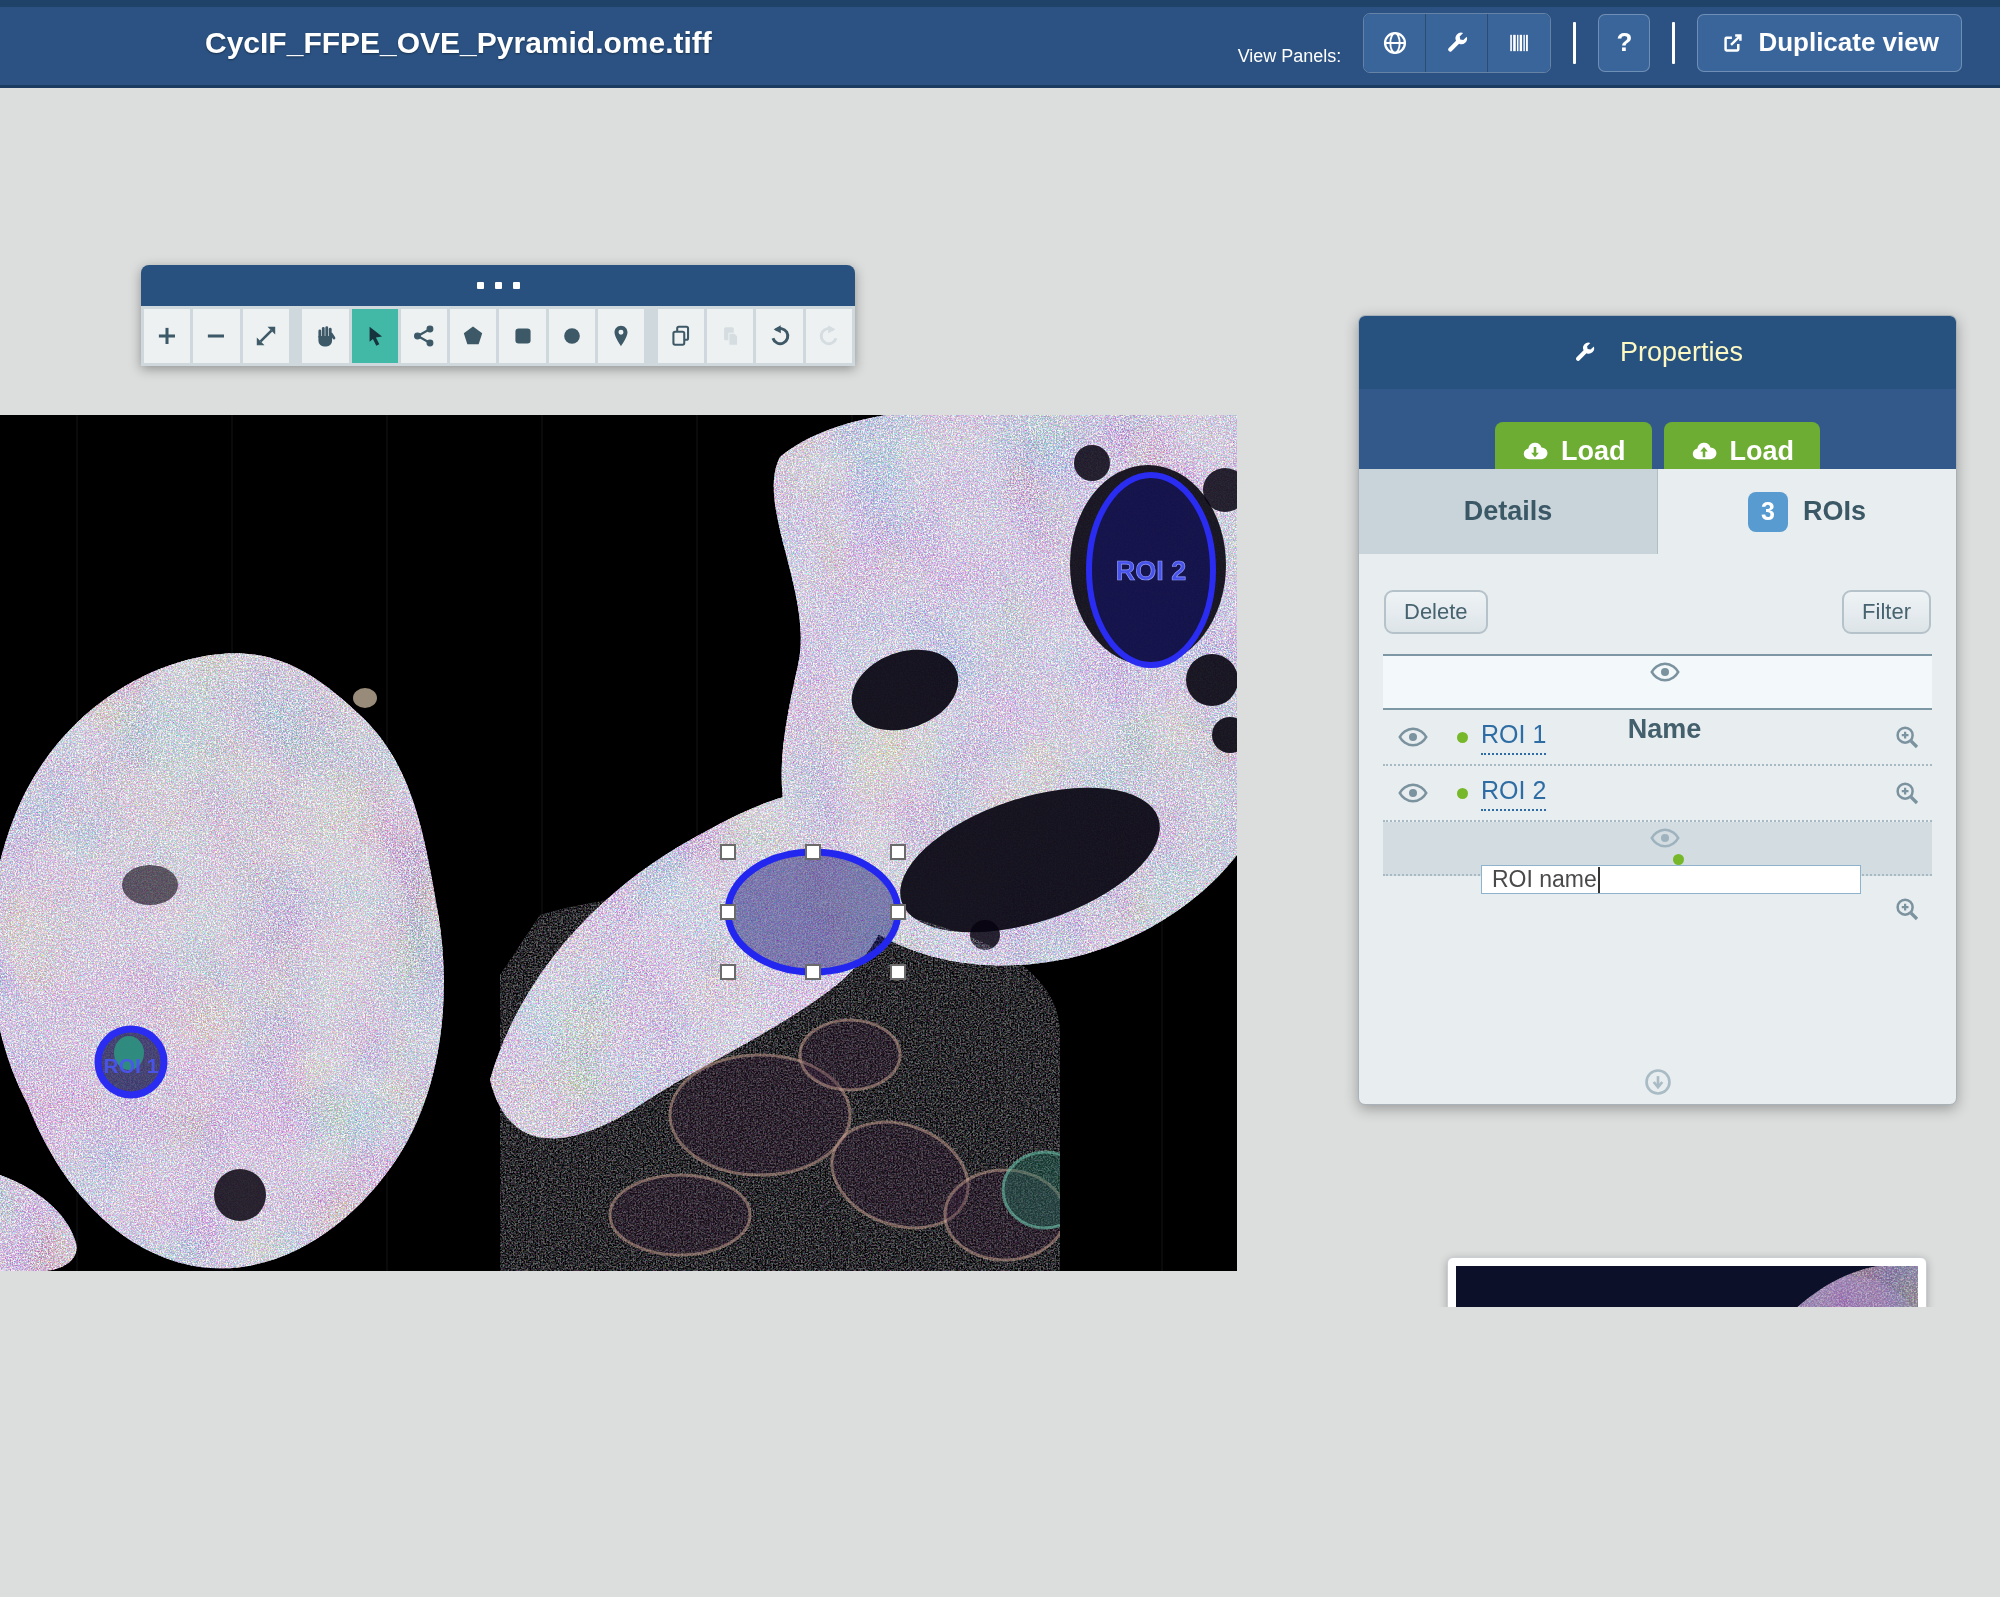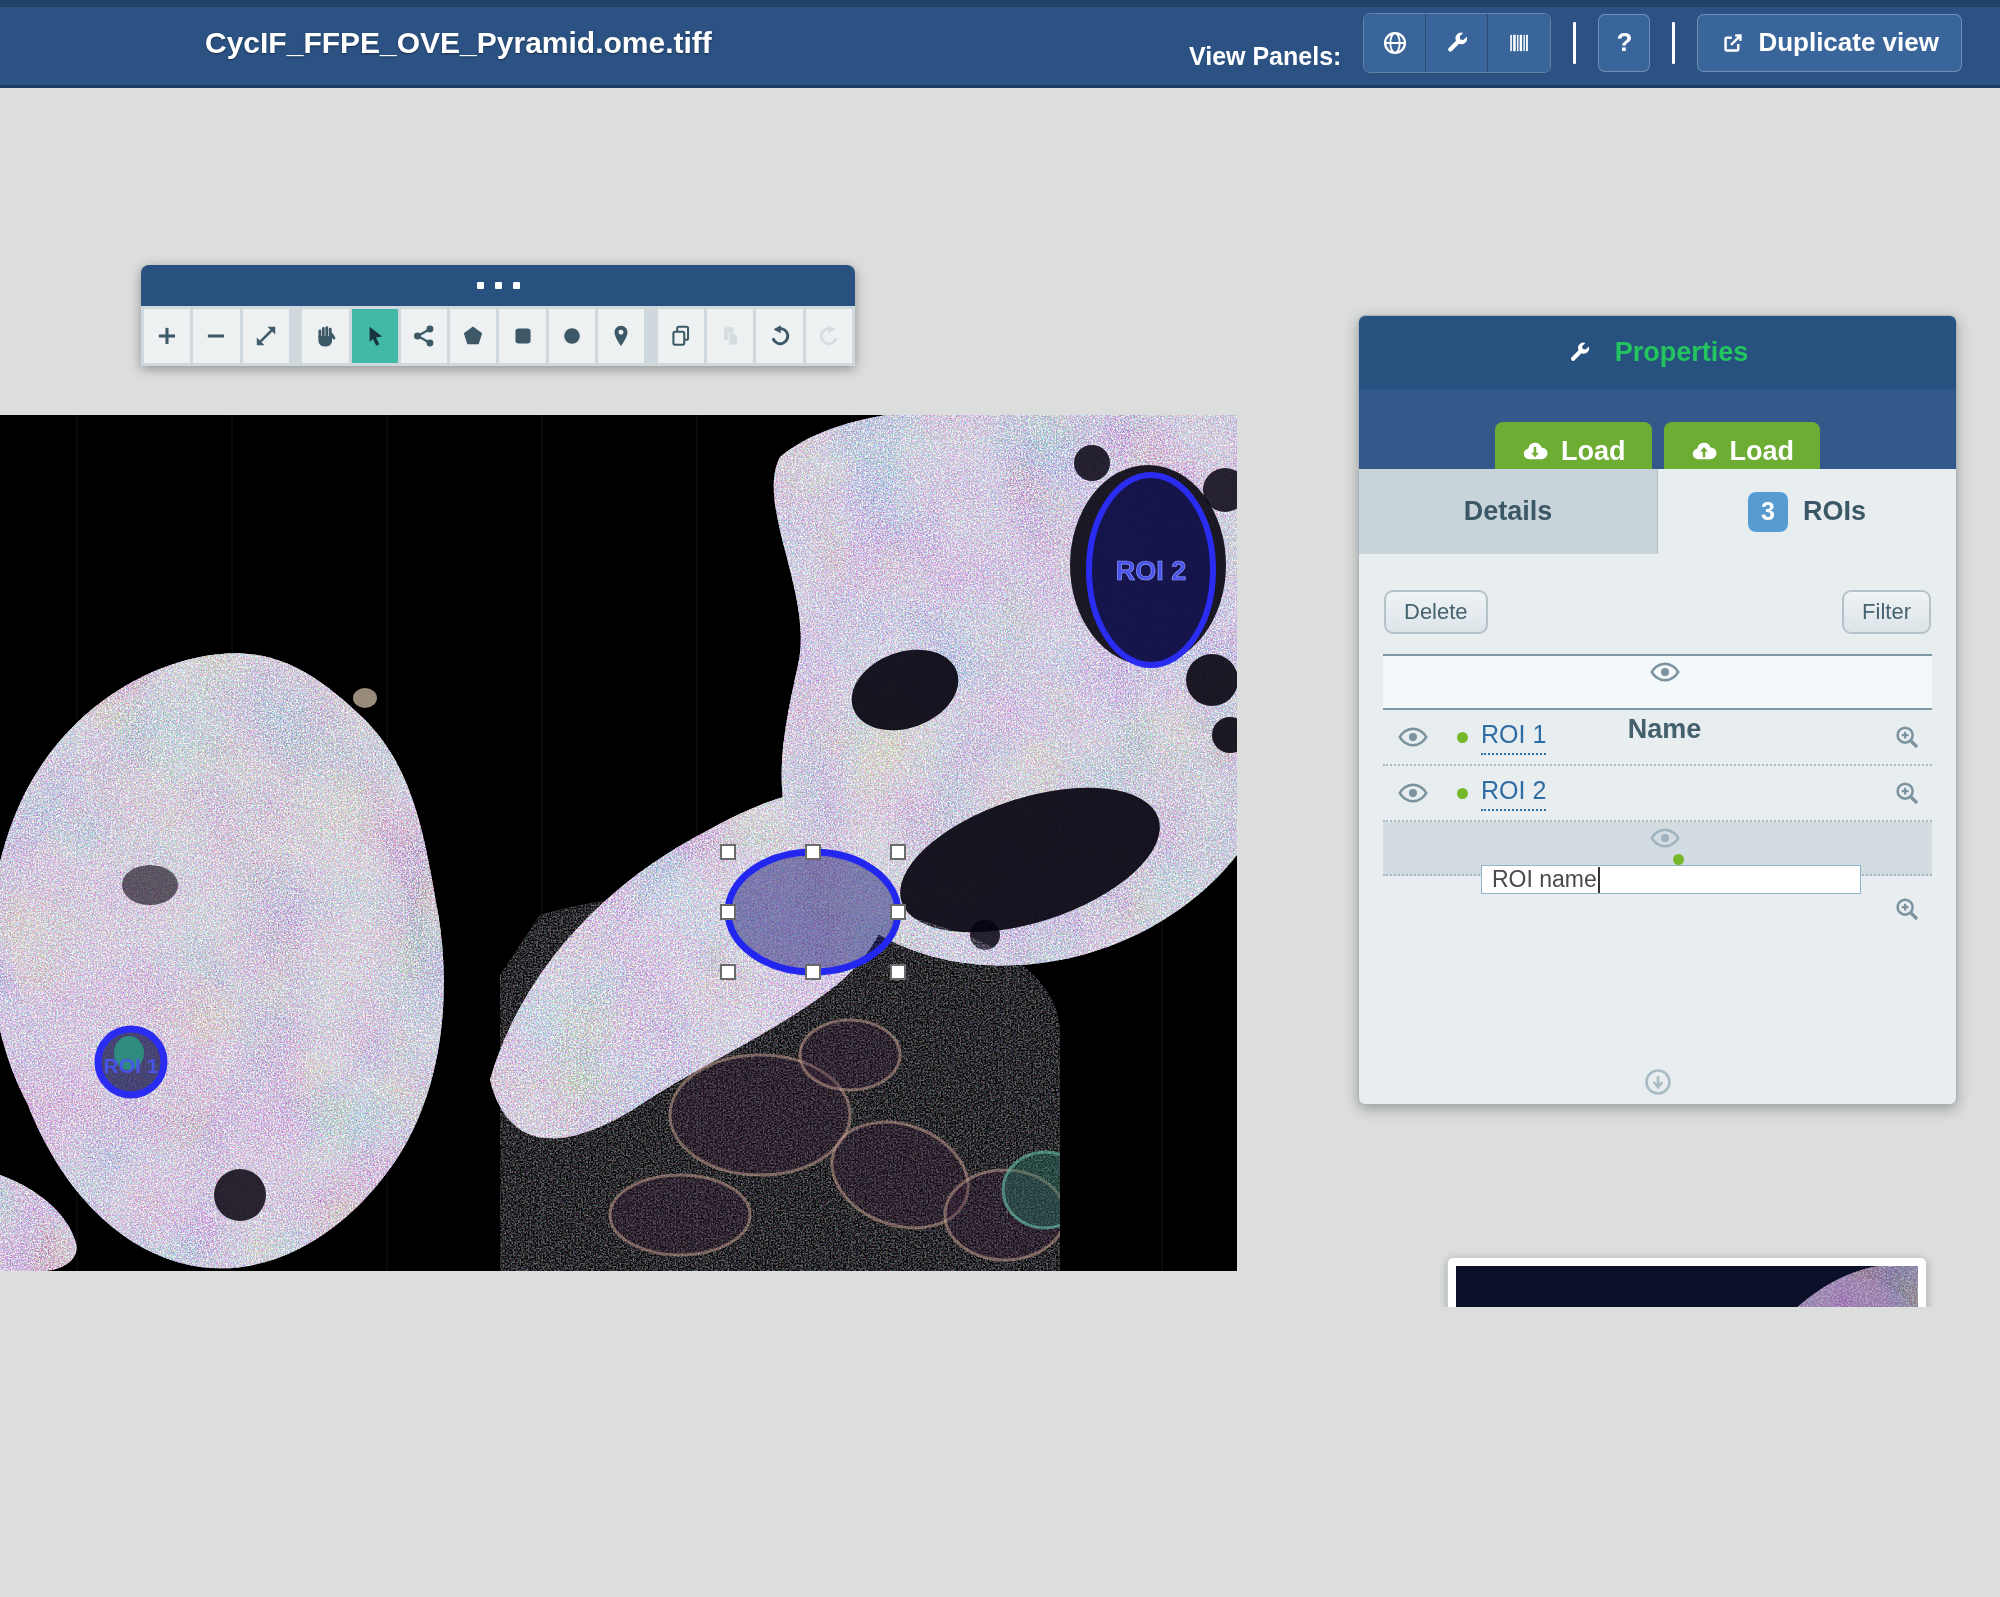--- a/index.html
+++ b/index.html
@@ -6,21 +6,21 @@
   #page{position:relative;width:2000px;height:1307px;background:#dcdddd;overflow:hidden;
         font-family:"Liberation Sans","DejaVu Sans",sans-serif;}
 
   
   #app-header{position:absolute;left:0;top:0;width:2000px;height:88px;
     background:linear-gradient(#1f4268 0,#1f4268 7px,#2b5282 7px,#2b5282 100%);
     border-bottom:3px solid #1b3c60;box-sizing:border-box;}
   #app-header .title{position:absolute;left:205px;top:0;height:85px;line-height:85px;
     color:#fff;font-size:30px;font-weight:bold;text-shadow:0 1px 2px rgba(0,0,0,.4);}
   .hright{position:absolute;right:38px;top:0;height:85px;display:flex;align-items:center;gap:22px;}
-  .vp-label{color:#fff;font-size:25px;font-weight:bold;margin-top:28px;}
+  .vp-label{color:#fff;font-size:18px;font-weight:normal;margin-top:28px;}
   .btn-group{display:flex;border:1px solid rgba(255,255,255,.28);border-radius:7px;overflow:hidden;}
   .btn-group .gbtn{width:62px;height:58px;background:#3a659a;border:none;border-right:1px solid rgba(0,0,0,.25);
     display:flex;align-items:center;justify-content:center;cursor:pointer;padding:0;}
   .btn-group .gbtn:last-child{border-right:none;}
   .hdiv{width:3px;height:42px;background:#fff;border-radius:1px;}
   .hbtn{height:58px;min-width:52px;background:#3a659a;border:1px solid rgba(255,255,255,.28);
     border-radius:7px;color:#fff;font-size:26px;font-weight:bold;display:flex;align-items:center;
     justify-content:center;gap:12px;cursor:pointer;padding:0 16px;
     font-family:"Liberation Sans","DejaVu Sans",sans-serif;}
   .hbtn.wide{padding:0 22px;font-size:26px;}
@@ -39,21 +39,21 @@
   .tgap{width:8px;}
 
   
   #viewer{position:absolute;left:0;top:415px;width:1237px;height:856px;background:#000;}
 
   
   #props{position:absolute;left:1358px;top:315px;width:599px;height:790px;background:#e8edf0;
     border:1px solid #a9b2b8;border-radius:7px;box-shadow:0 4px 14px rgba(0,0,0,.3);
     box-sizing:border-box;overflow:hidden;}
   .p-head{height:73px;background:#27517f;display:flex;align-items:center;justify-content:center;
-    gap:23px;color:#22c55e;font-size:27px;font-weight:bold;}
+    gap:23px;color:#fef9c3;font-size:27px;font-weight:normal;}
   .p-sub{height:80px;background:#33598a;display:flex;align-items:center;justify-content:center;gap:12px;}
   .gbtn-green{height:58px;background:#6dad33;border:none;border-radius:8px;color:#fff;font-size:27px;
     font-weight:bold;display:flex;align-items:center;gap:12px;padding:0 26px;cursor:pointer;
     font-family:"Liberation Sans","DejaVu Sans",sans-serif;margin-top:44px;}
   .p-tabs{height:85px;display:flex;}
   .ptab{flex:1;display:flex;align-items:center;justify-content:center;gap:15px;font-size:27px;
     font-weight:bold;color:#3b5866;cursor:pointer;}
   .ptab.inactive{background:#c9d3da;border-right:1px solid #b2bec5;}
   .ptab.active{background:#e8edf0;}
   .badge{width:40px;height:40px;background:#579bd0;border-radius:8px;color:#fff;font-size:25px;

